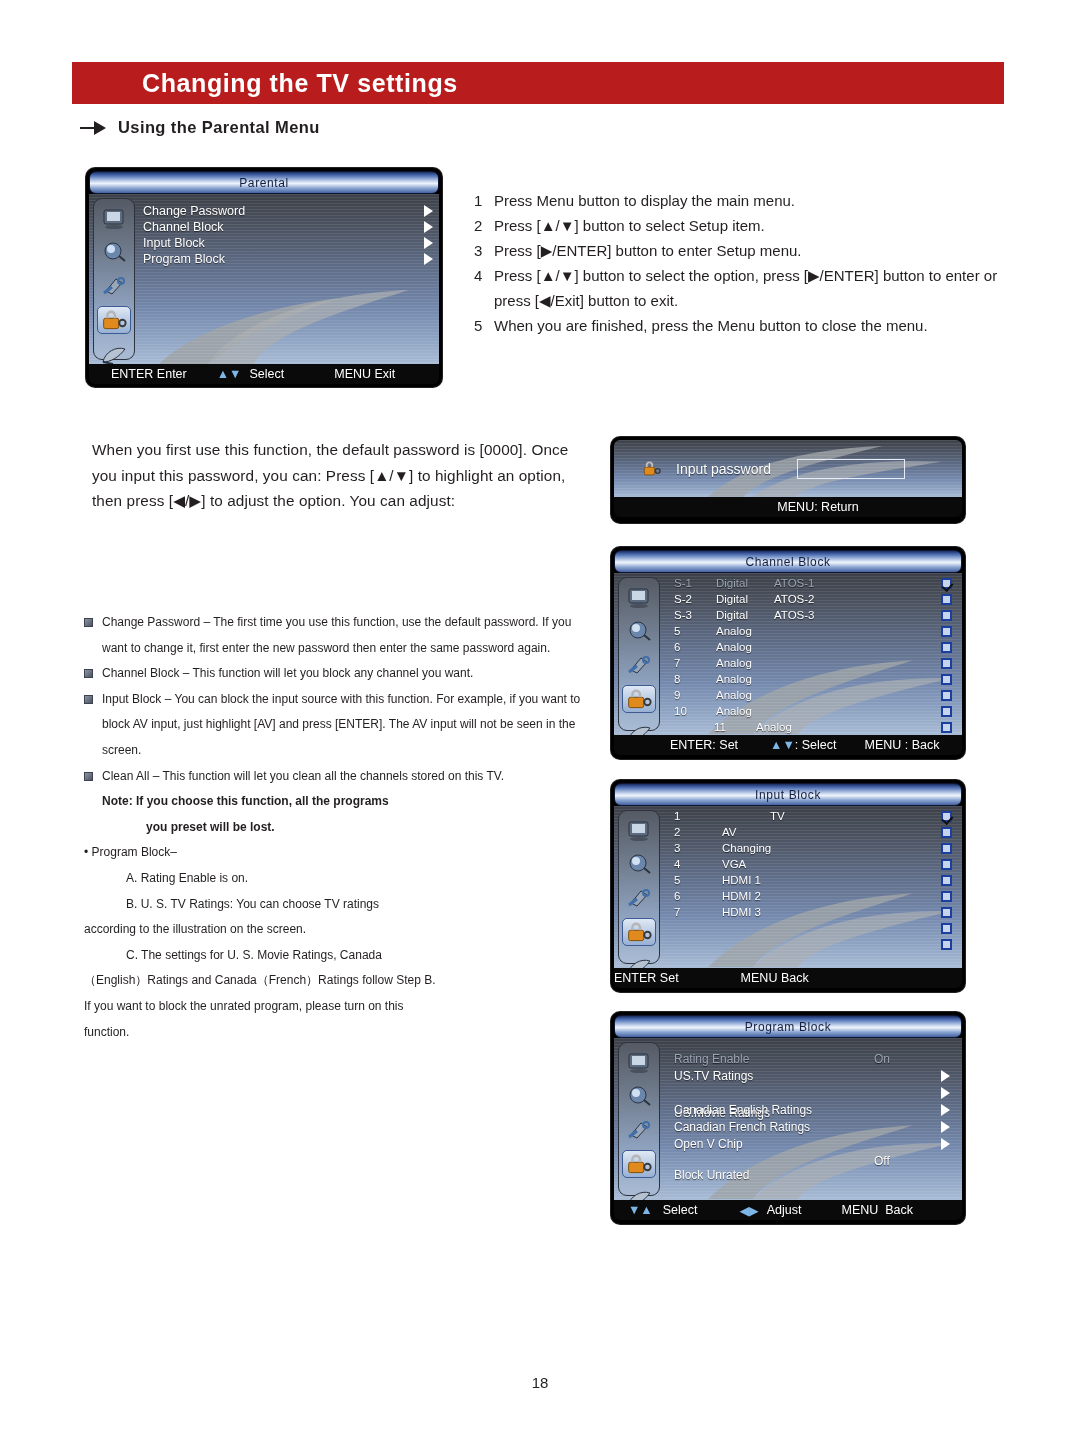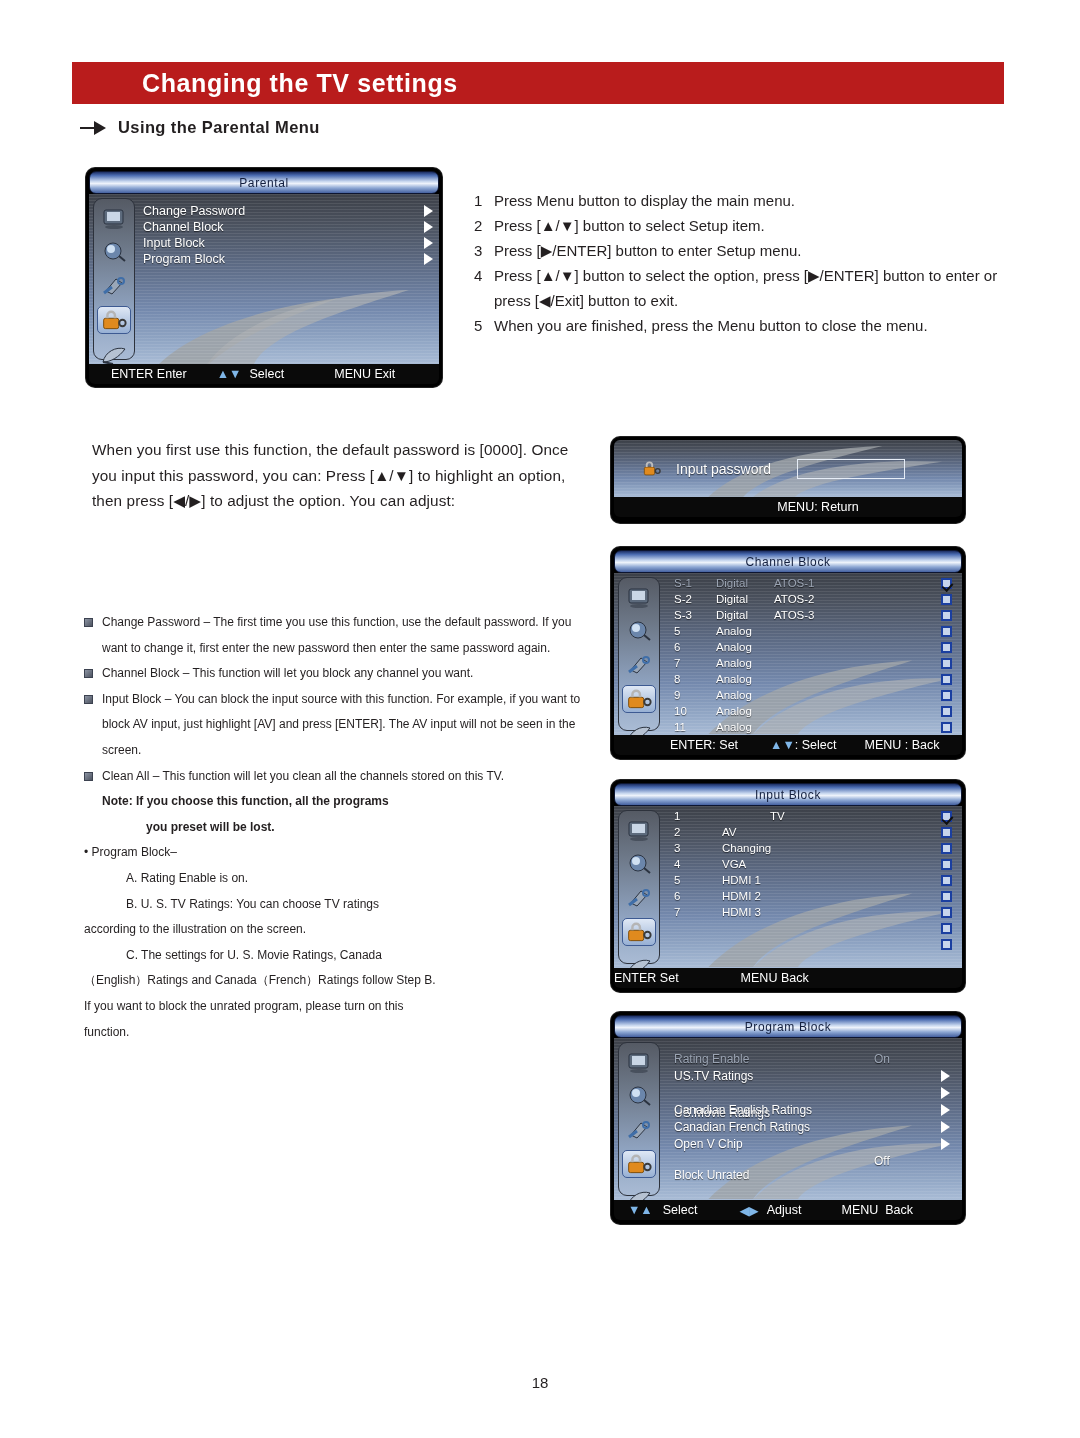--- a/index.html
+++ b/index.html
@@ -410,21 +410,21 @@
         <span style="width:70px;"></span>
         <span class="chk"></span>
       </div>
       <div class="osd-row">
         <span style="width:42px;">10</span>
         <span style="width:58px;">Analog</span>
         <span style="width:70px;"></span>
         <span class="chk"></span>
       </div>
       <div class="osd-row">
-        <span style="width:42px;">11</span>
+        <span style="width:42px;margin-left:40px;">11</span>
         <span style="width:58px;">Analog</span>
         <span style="width:70px;"></span>
         <span class="chk"></span>
       </div>
     </div>
   </div>
   <div class="osd-footer">
     <span style="margin-left:56px;">ENTER: Set</span>
     <span style="margin-left:32px;color:#7fb6e8;">▲▼</span>
     <span>: Select</span>

